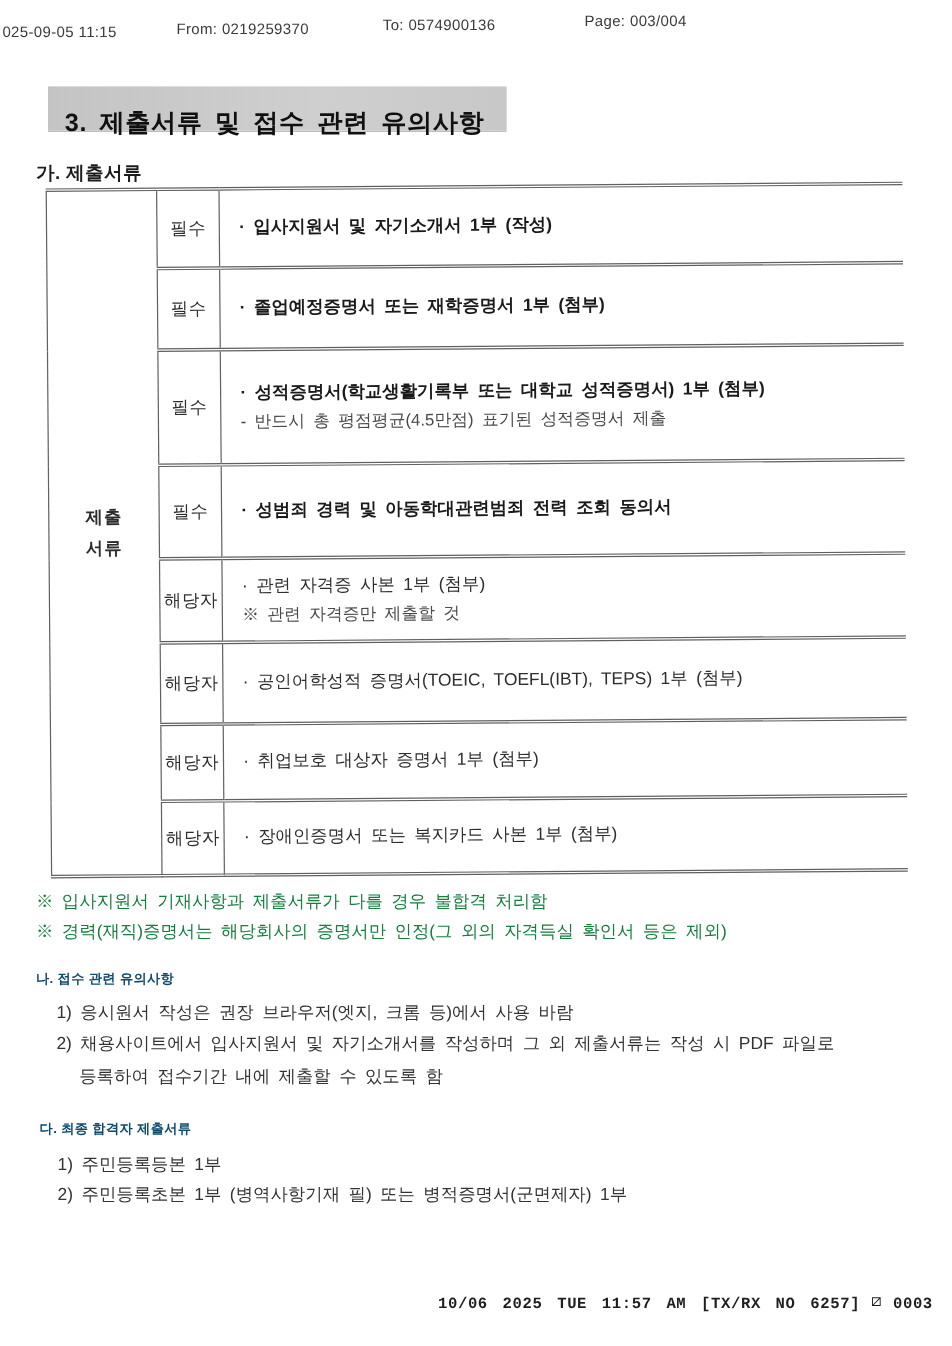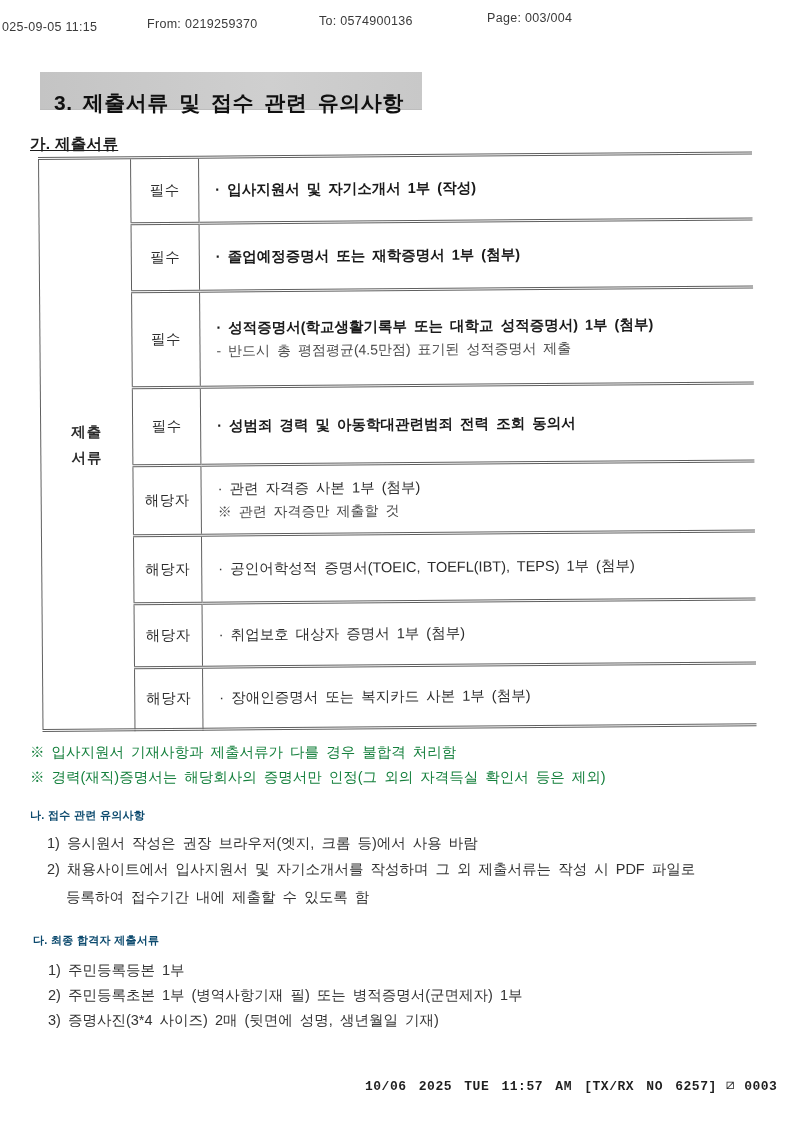--- a/index.html
+++ b/index.html
@@ -27,31 +27,31 @@
   
   .title-bar{
     position:absolute;left:40px;top:72px;height:37px;
     background:linear-gradient(90deg,#c4c4c4,#cfcfcf 60%,#c8c8c8);
     color:#101010;font-size:21px;font-weight:700;
     line-height:37px;padding:12px 18px 0 14px;white-space:nowrap;
     letter-spacing:.5px;word-spacing:4px;
     box-shadow:0 1px 0 #bdbdbd;
   }
 
-  .heading-a{position:absolute;left:30px;top:134px;font-size:15.5px;font-weight:700;color:#1c1c1c;letter-spacing:.3px;text-decoration:underline;}
+  .heading-a{position:absolute;left:30px;top:134px;font-size:15.5px;font-weight:700;color:#1c1c1c;letter-spacing:.3px;}
 
   
   .tbl-wrap{position:absolute;left:38px;top:157px;width:714px;transform:rotate(-0.45deg);transform-origin:left top;}
   table.doc-table{border-collapse:collapse;width:100%;table-layout:fixed;border-bottom:3px double var(--line);}
   table.doc-table td{border-top:3px double var(--line);vertical-align:middle;font-size:14.5px;color:var(--ink);}
   td.col-head{
     width:92px;border-left:1px solid var(--line);border-right:1px solid var(--line);
     text-align:center;font-weight:700;font-size:16px;line-height:26px;color:#151515;letter-spacing:1px;
   }
-  td.col-cat{width:68px;border-right:1px solid var(--line);text-align:center;color:#303030;letter-spacing:.5px;}
+  td.col-cat{width:52px;border-right:1px solid var(--line);text-align:center;color:#303030;letter-spacing:.5px;}
   td.col-desc{padding:6px 8px 6px 16px;word-spacing:3px;line-height:23px;}
   .doc-line{white-space:nowrap;}
   .doc-line.bold{font-weight:700;color:#1a1a1a;}
   .doc-subline{white-space:nowrap;color:#4a4a4a;font-size:14px;}
   tr.rh1 td{height:66px;} tr.rh2 td{height:68px;} tr.rh3 td{height:96px;}
   tr.rh4 td{height:78px;} tr.rh5 td{height:70px;} tr.rh6 td{height:68px;}
   tr.rh7 td{height:64px;} tr.rh8 td{height:62px;}
 
   
   .notes{position:absolute;left:30px;top:740px;font-size:14.5px;line-height:25px;word-spacing:3px;color:#15803d;}
@@ -162,21 +162,20 @@
   </div>
 
   <div class="sec-heading sec-b-heading">나. 접수 관련 유의사항</div>
   <div class="list-line b-i0">1) 응시원서 작성은 권장 브라우저(엣지, 크롬 등)에서 사용 바람</div>
   <div class="list-line b-i1">2) 채용사이트에서 입사지원서 및 자기소개서를 작성하며 그 외 제출서류는 작성 시 PDF 파일로</div>
   <div class="list-line b-i2">등록하여 접수기간 내에 제출할 수 있도록 함</div>
 
   <div class="sec-heading sec-c-heading">다. 최종 합격자 제출서류</div>
   <div class="list-line c-i0">1) 주민등록등본 1부</div>
   <div class="list-line c-i1">2) 주민등록초본 1부 (병역사항기재 필) 또는 병적증명서(군면제자) 1부</div>
-  <div class="list-line c-i2">3) 증명사진(3*4 사이즈) 2매 (뒷면에 성명, 생년월일 기재)</div>
 
   <div class="fax-footer">
     <span>10/06 2025 TUE 11:57 AM [TX/RX NO 6257]</span>
     <span class="fax-icon">⧄</span>
     <span>0003</span>
   </div>
 
 </div>
 
 </body></html>

